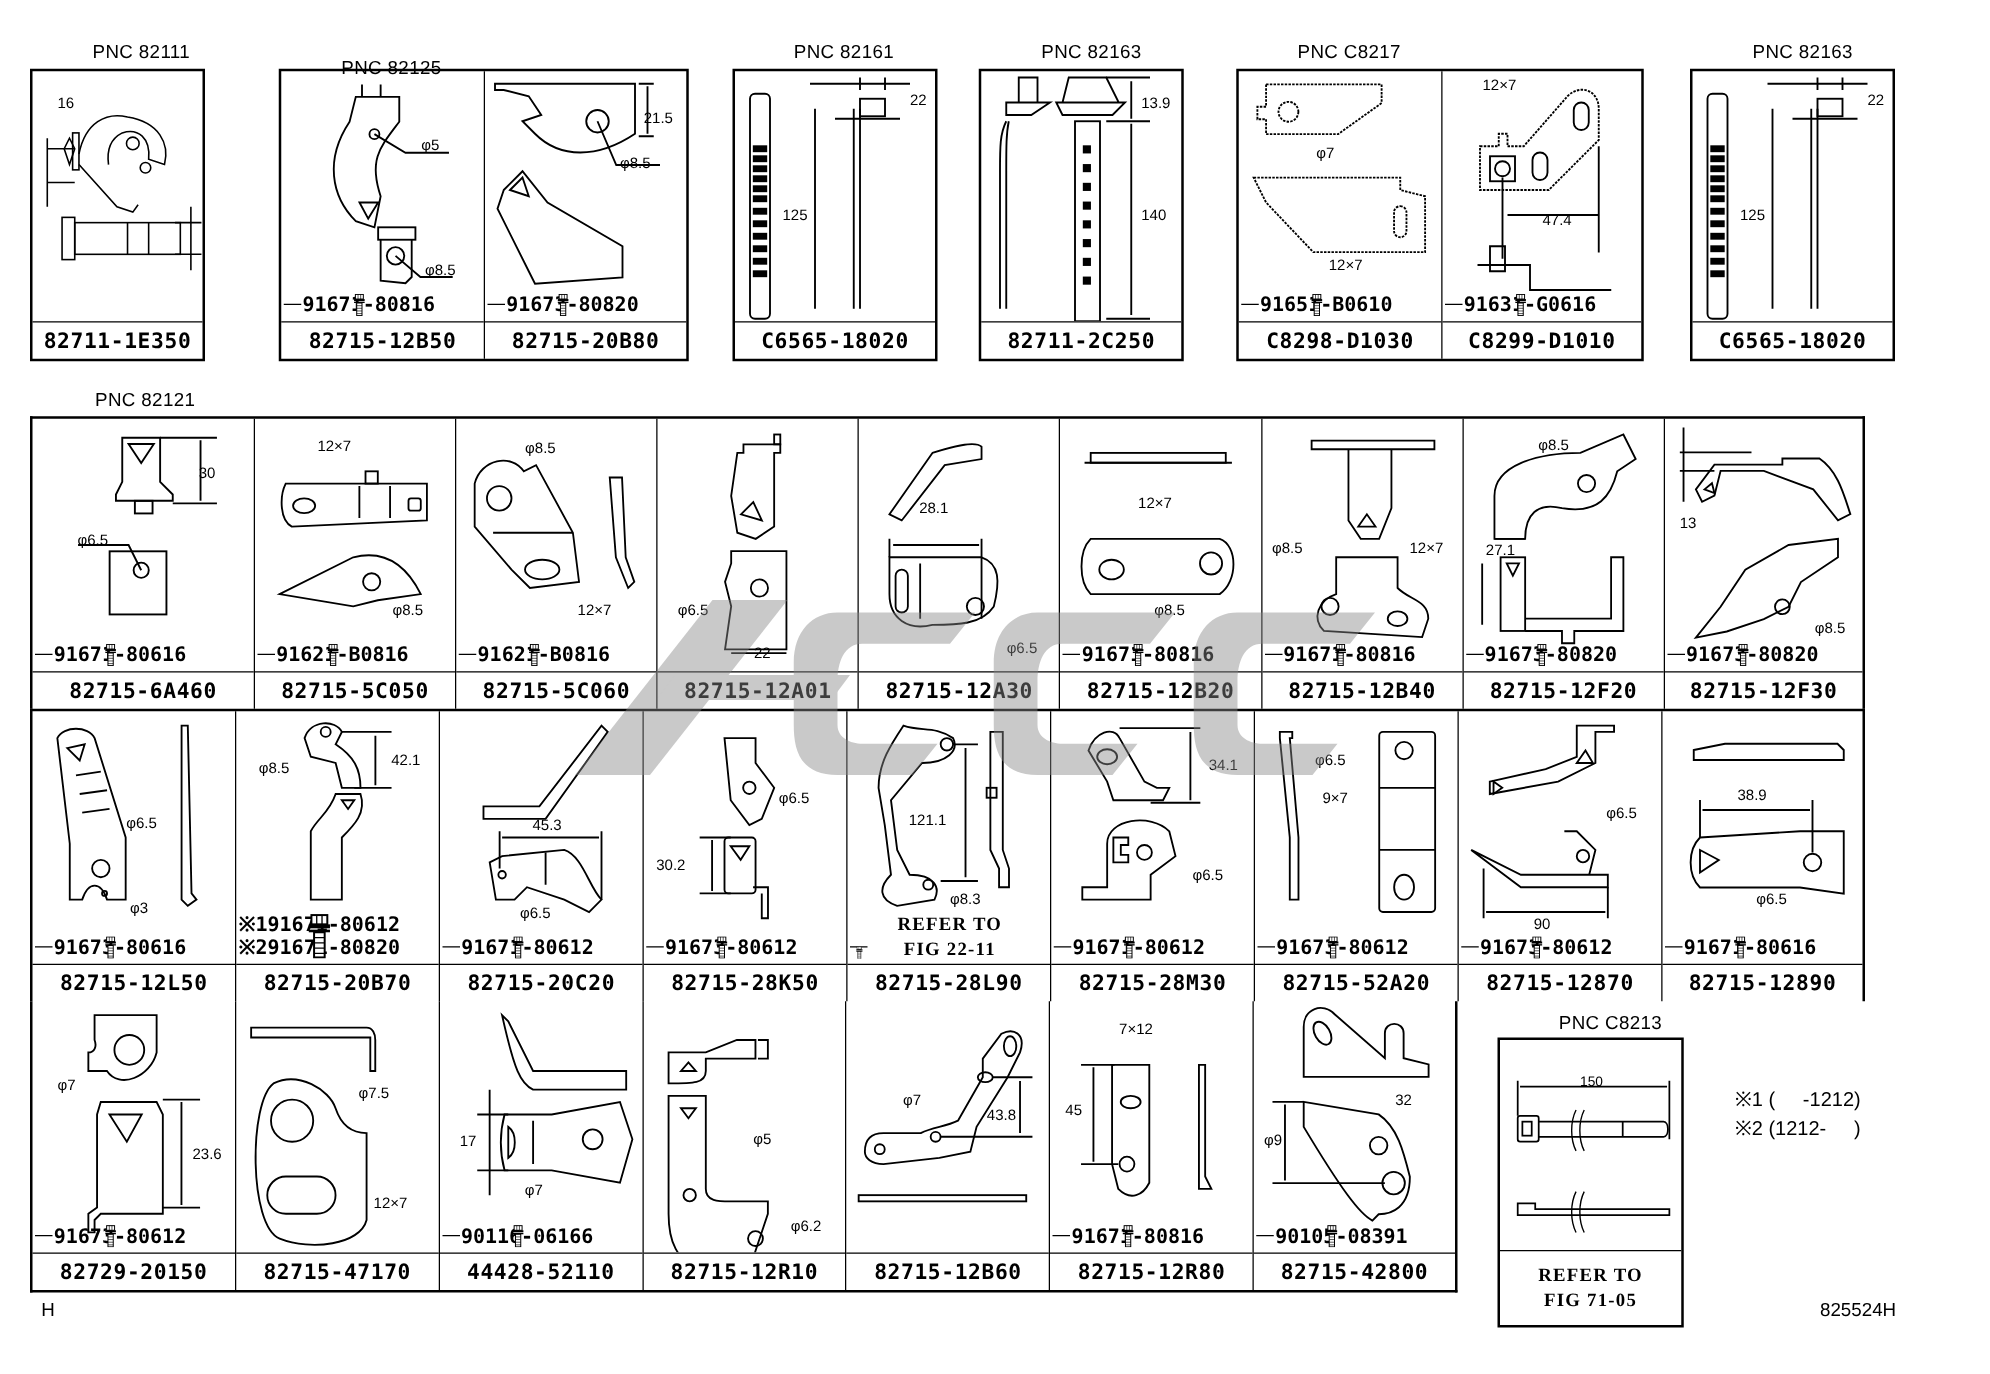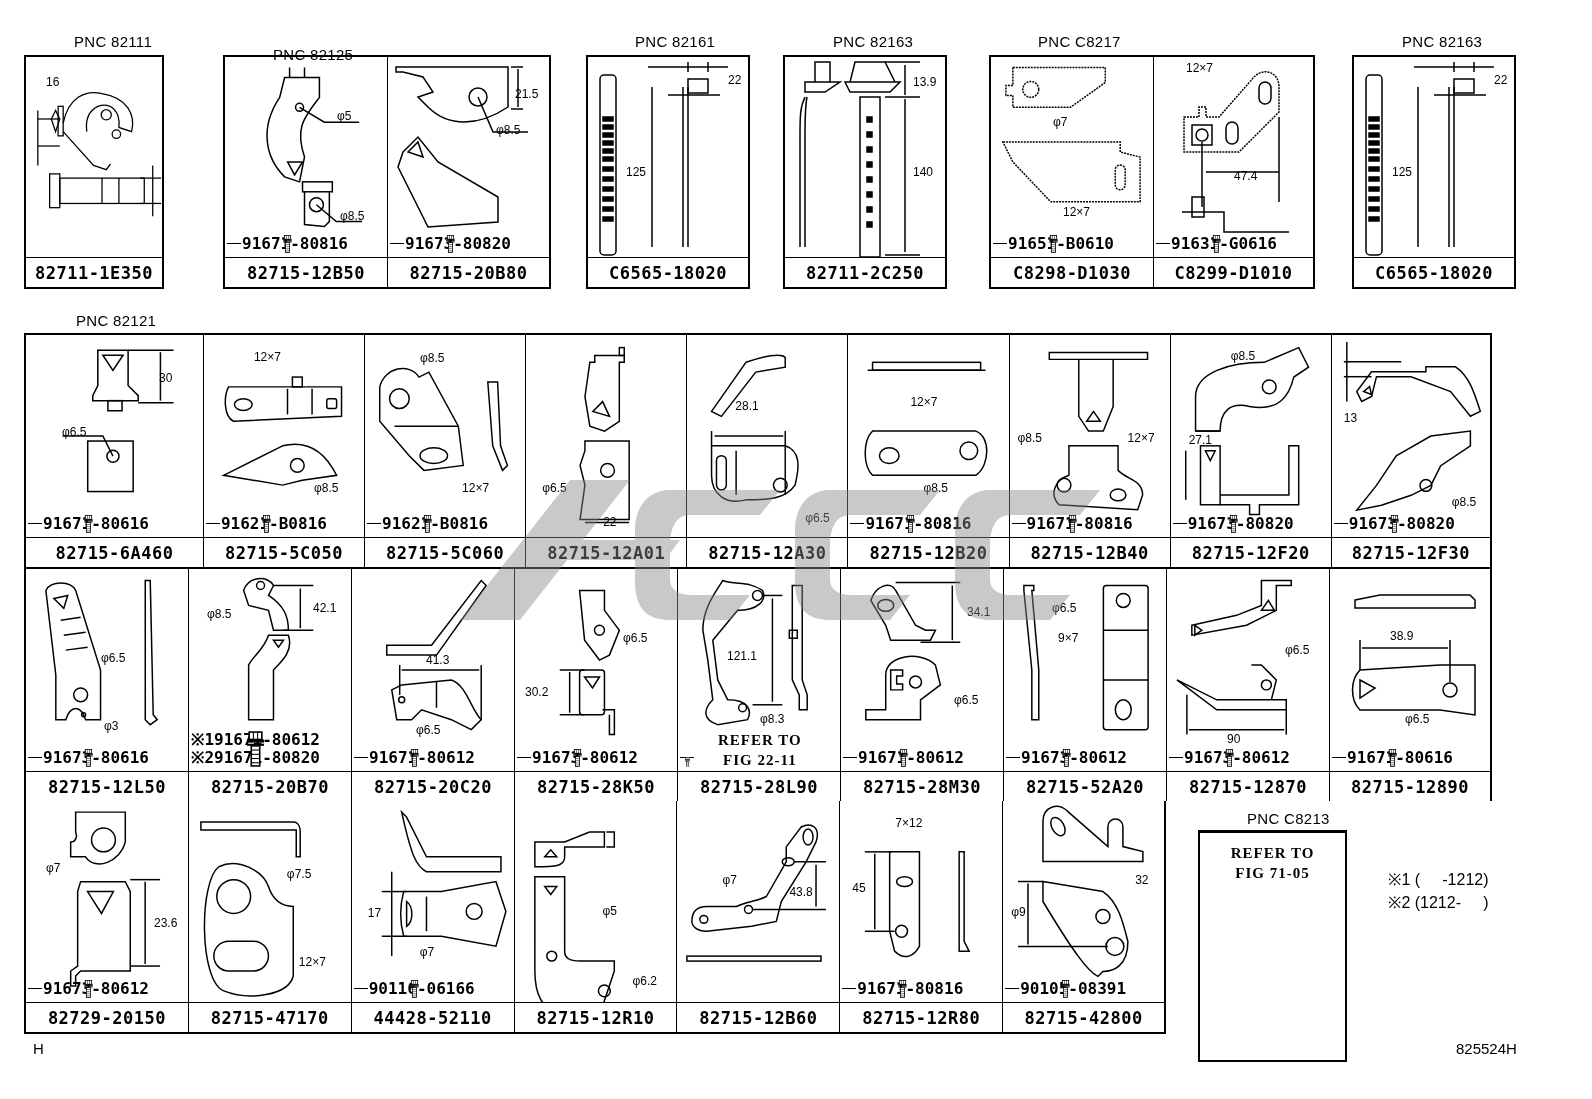--- a/index.html
+++ b/index.html
@@ -538,21 +538,21 @@
     <div class="art">
       <svg viewBox="0 0 163 200" fill="none" stroke="#000" stroke-width="1.5">
         <path d="M35 75 L80 75 L130 10 L135 15 L85 85 L35 85 Z"></path>
         <line x1="48" y1="95" x2="48" y2="125"></line>
           <line x1="130" y1="95" x2="130" y2="150"></line>
           <line x1="50" y1="100" x2="128" y2="100"></line>
         <path d="M40 120 L50 115 L100 110 C115 115 120 140 130 150 L120 160 L100 150 L70 140 L60 150 L45 150 Z"></path>
         <line x1="85" y1="112" x2="85" y2="138"></line>
           <circle cx="50" cy="130" r="3"></circle>
       </svg>
-      <span class="dim" style="left:74px;top:84px">41.3</span>
+      <span class="dim" style="left:74px;top:84px">45.3</span>
       <span class="dim" style="left:64px;top:154px">φ6.5</span>
       <div class="bolt">
         <svg class="bolt-icon">
             <use href="#bolt"></use>
           </svg>
         <span class="bolt-line"></span>
         <span class="bolt-no">91671-80612</span>
       </div>
     </div>
     <div class="partno">82715-20C20</div>
@@ -841,35 +841,50 @@
         <path d="M40 50 L40 20 C40 5 55 0 65 10 L105 45 L105 25 C105 15 120 15 120 25 L120 45 L140 50 L140 60 L40 60 Z"></path>
           <ellipse cx="55" cy="25" rx="6" ry="10" transform="rotate(-30 55 25)"></ellipse>
         <path d="M40 80 L100 90 C115 100 120 120 125 140 C125 165 110 170 100 170 L95 175 C85 170 70 150 40 100 Z"></path>
         <circle cx="100" cy="115" r="7"></circle>
           <circle cx="112" cy="145" r="9"></circle>
         <line x1="15" y1="80" x2="40" y2="80"></line>
           <line x1="15" y1="145" x2="105" y2="145"></line>
           <line x1="25" y1="82" x2="25" y2="143"></line>
       </svg>
       <span class="dim" style="left:8px;top:104px">φ9</span>
-      <span class="dim" style="left:132px;top:72px">32</span>
+      <span class="dim" style="left:113px;top:72px">32</span>
       <div class="bolt">
         <svg class="bolt-icon">
             <use href="#bolt"></use>
           </svg>
         <span class="bolt-line"></span>
         <span class="bolt-no">90105-08391</span>
       </div>
     </div>
     <div class="partno">82715-42800</div>
   </div>
 </div>
 
 <div class="pnc" style="left:1200px;top:810px">PNC C8213</div>
 <div class="group" style="left:1198px;top:830px;width:149px;height:232px;flex-direction:column">
+  <div class="art" style="flex:1;position:relative">
+    <svg viewBox="0 0 145 180" fill="none" stroke="#000" stroke-width="1.5" style="position:absolute;left:0;top:0;width:100%;height:100%">
+      <line x1="10" y1="35" x2="10" y2="65"></line>
+        <line x1="140" y1="35" x2="140" y2="85"></line>
+        <line x1="12" y1="40" x2="138" y2="40"></line>
+      <rect x="10" y="65" width="18" height="22" rx="2"></rect>
+        <rect x="14" y="70" width="8" height="12"></rect>
+      <path d="M28 70 L135 70 C140 70 140 83 135 83 L28 83"></path>
+        <line x1="100" y1="70" x2="100" y2="83"></line>
+      <path d="M60 60 C55 70 55 85 60 95 M67 60 C62 70 62 85 67 95" stroke-width="1.2"></path>
+      <path d="M10 140 L25 140 L25 145 L140 145 L140 150 L25 150 L10 150 Z"></path>
+      <path d="M60 130 C55 140 55 155 60 165 M67 130 C62 140 62 155 67 165" stroke-width="1.2"></path>
+    </svg>
+    <span class="dim" style="left:64px;top:28px;font-size:11px">150</span>
+  </div>
   <div style="height:60px;border-top:1.5px solid #000;position:relative">
     <div class="refer" style="left:0;right:0;top:10px">
       <div>REFER TO</div>
       <div>FIG 71-05</div>
     </div>
   </div>
 </div>
 
 <div class="note" style="left:1388px;top:868px">※1 (     -1212)</div>
 <div class="note" style="left:1388px;top:891px">※2 (1212-     )</div>

